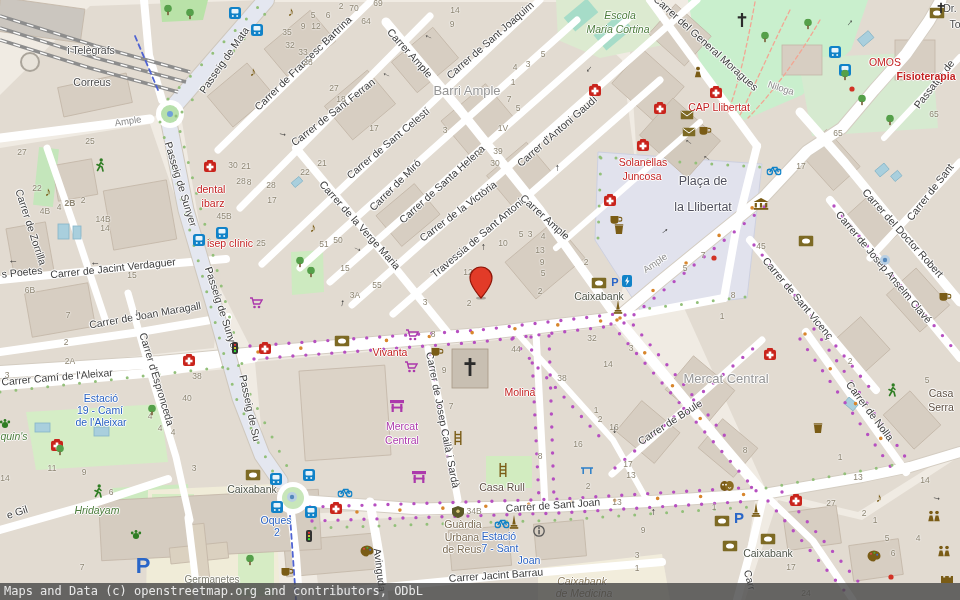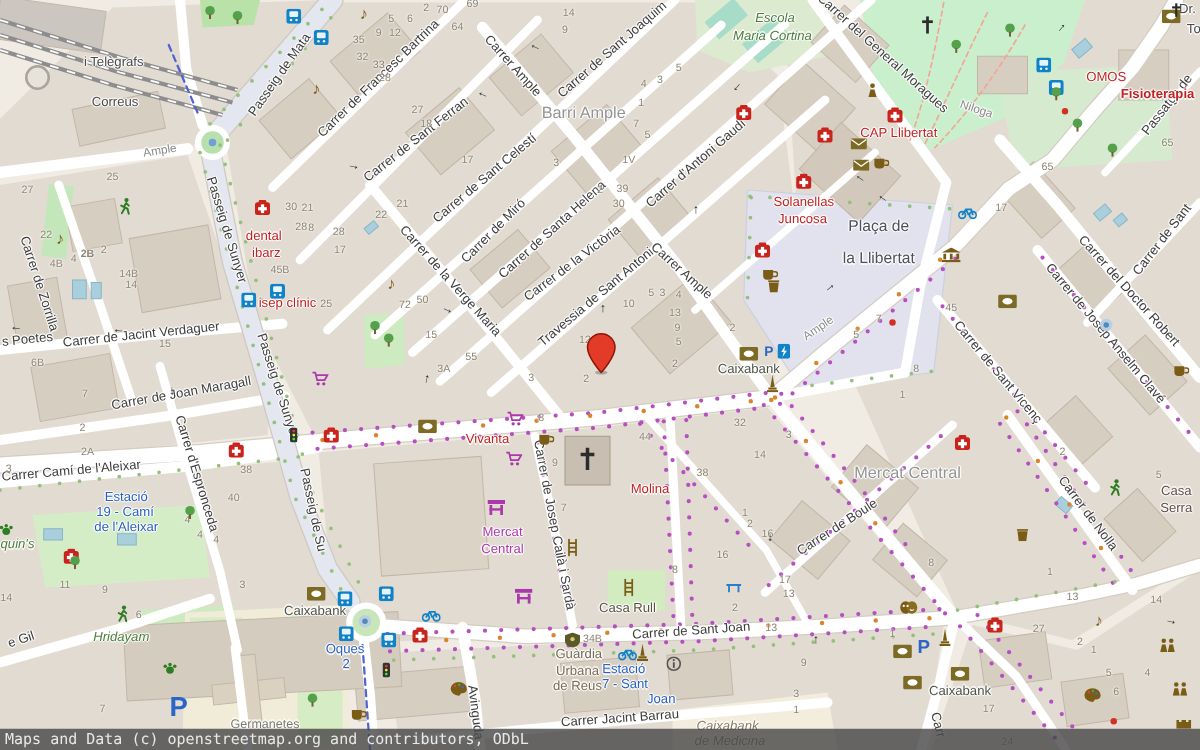--- a/index.html
+++ b/index.html
@@ -371,21 +371,21 @@
       <div class="hn" style="left: 241px; top: 181px; transform: translate(-50%, -50%);">28</div>
       <div class="hn" style="left: 249px; top: 182px; transform: translate(-50%, -50%);">8</div>
       <div class="hn" style="left: 271px; top: 185px; transform: translate(-50%, -50%);">28</div>
       <div class="hn" style="left: 272px; top: 200px; transform: translate(-50%, -50%);">17</div>
       <div class="hn" style="left: 224px; top: 216px; transform: translate(-50%, -50%);">45B</div>
       <div class="hn" style="left: 261px; top: 243px; transform: translate(-50%, -50%);">25</div>
       <div class="hn" style="left: 132px; top: 275px; transform: translate(-50%, -50%);">15</div>
       <div class="hn" style="left: 37px; top: 188px; transform: translate(-50%, -50%);">22</div>
       <div class="hn" style="left: 322px; top: 163px; transform: translate(-50%, -50%);">21</div>
       <div class="hn" style="left: 305px; top: 172px; transform: translate(-50%, -50%);">22</div>
-      <div class="hn" style="left: 324px; top: 244px; transform: translate(-50%, -50%);">72</div>
+      <div class="hn" style="left: 324px; top: 244px; transform: translate(-50%, -50%);">51</div>
       <div class="hn" style="left: 338px; top: 240px; transform: translate(-50%, -50%);">50</div>
       <div class="hn" style="left: 345px; top: 268px; transform: translate(-50%, -50%);">15</div>
       <div class="hn" style="left: 377px; top: 285px; transform: translate(-50%, -50%);">55</div>
       <div class="hn" style="left: 355px; top: 295px; transform: translate(-50%, -50%);">3A</div>
       <div class="hn" style="left: 425px; top: 302px; transform: translate(-50%, -50%);">3</div>
       <div class="hn" style="left: 503px; top: 243px; transform: translate(-50%, -50%);">10</div>
       <div class="hn" style="left: 540px; top: 250px; transform: translate(-50%, -50%);">13</div>
       <div class="hn" style="left: 542px; top: 262px; transform: translate(-50%, -50%);">9</div>
       <div class="hn" style="left: 543px; top: 273px; transform: translate(-50%, -50%);">5</div>
       <div class="hn" style="left: 540px; top: 291px; transform: translate(-50%, -50%);">2</div>

